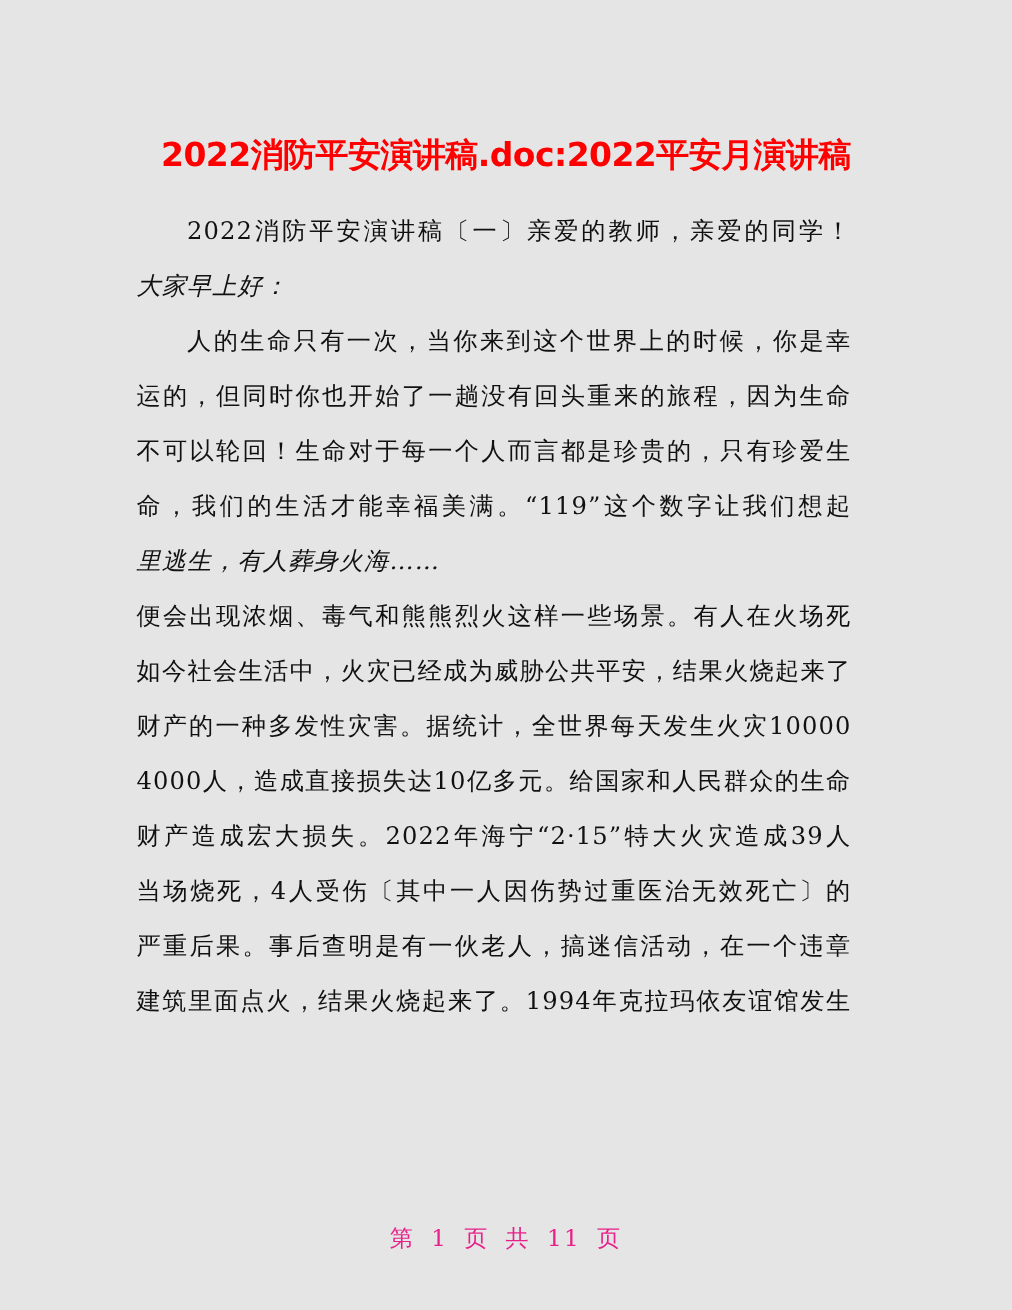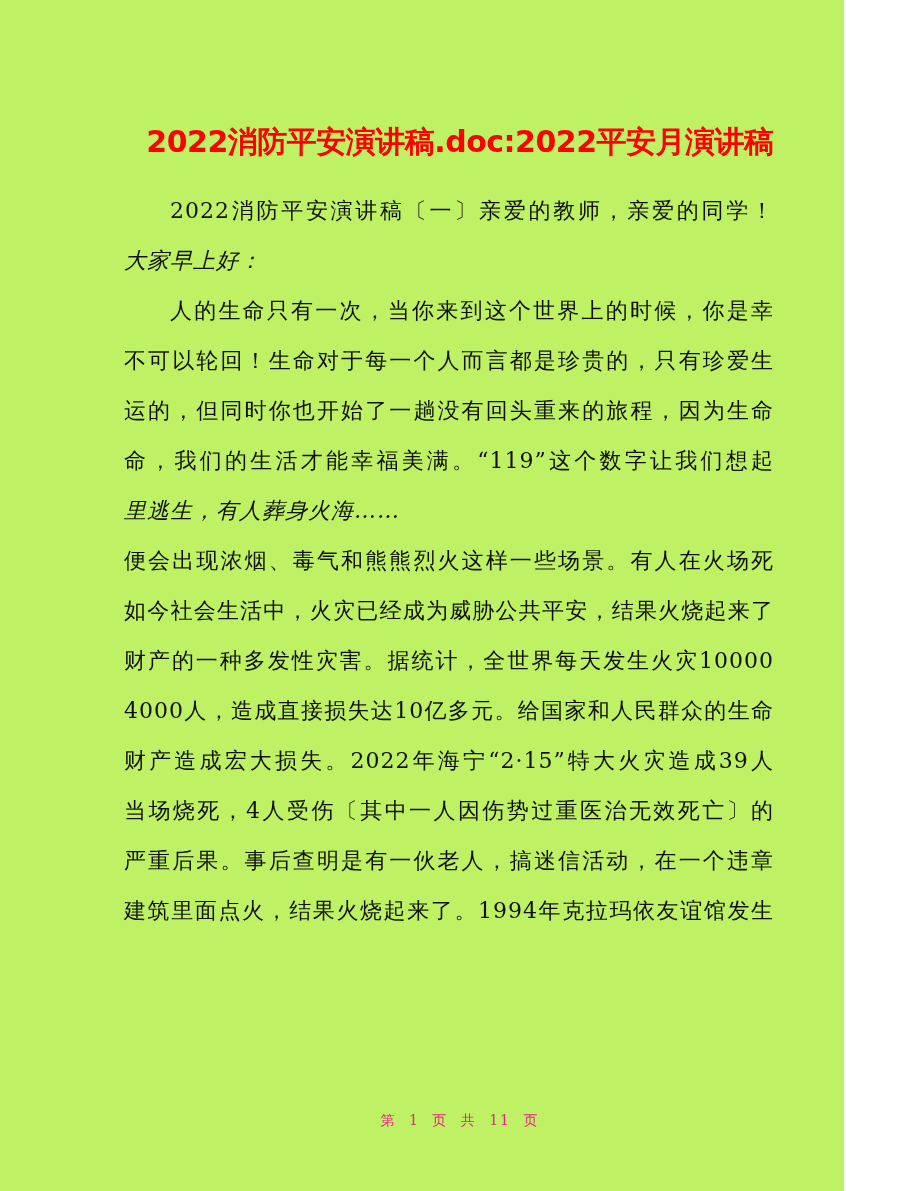--- a/index.html
+++ b/index.html
@@ -1,17 +1,17 @@
 <!DOCTYPE html>
 <html><head>
   <meta charset="utf-8">
   <style>
     html, body { margin: 0; padding: 0; background: #ffffff; }
     body { width: 920px; height: 1191px; position: relative; overflow: hidden; }
-    .page { position: absolute; left: 0; top: 0; width: 844px; height: 1191px; background: #bef264; }
+    .page { position: absolute; left: 0; top: 0; width: 920px; height: 1191px; background: #e5e5e5; }
     .title {
       position: absolute; left: 0; width: 920px; top: 120px;
       text-align: center; color: #ff0000;
       font-family: "DejaVu Sans", "Liberation Sans", sans-serif;
       font-weight: bold; font-size: 30px; line-height: 44px;
       letter-spacing: -0.5px;
     }
     .body-text {
       position: absolute; left: 124px; width: 650px; top: 186px;
       font-family: "DejaVu Serif", "Liberation Serif", serif;
@@ -21,35 +21,35 @@
       height: 50px; line-height: 50px; white-space: nowrap;
       text-align: justify; text-align-last: justify;
       letter-spacing: 1px;
     }
     .line.indent { padding-left: 46px; }
     .line.last { text-align-last: left; font-style: italic; }
     .footer {
       position: absolute; left: 0; width: 920px; top: 1112px;
       text-align: center; color: #e8208a;
       font-family: "DejaVu Serif", "Liberation Serif", serif;
-      font-size: 14px; letter-spacing: 2px; word-spacing: 6px;
+      font-size: 21px; letter-spacing: 2px; word-spacing: 6px;
     }
   </style>
 </head>
 <body>
 
 <div class="page">
   <div class="title">2022消防平安演讲稿.doc:2022平安月演讲稿</div>
 
   <div class="body-text" id="body-lines">
     <div class="line indent">2022消防平安演讲稿〔一〕亲爱的教师，亲爱的同学！</div>
     <div class="line last">大家早上好：</div>
     <div class="line indent">人的生命只有一次，当你来到这个世界上的时候，你是幸</div>
+    <div class="line">运的，但同时你也开始了一趟没有回头重来的旅程，因为生命</div>
     <div class="line">不可以轮回！生命对于每一个人而言都是珍贵的，只有珍爱生</div>
-    <div class="line">运的，但同时你也开始了一趟没有回头重来的旅程，因为生命</div>
     <div class="line">命，我们的生活才能幸福美满。“119”这个数字让我们想起</div>
     <div class="line last">里逃生，有人葬身火海……</div>
     <div class="line">便会出现浓烟、毒气和熊熊烈火这样一些场景。有人在火场死</div>
     <div class="line">如今社会生活中，火灾已经成为威胁公共平安，结果火烧起来了</div>
     <div class="line">财产的一种多发性灾害。据统计，全世界每天发生火灾10000</div>
     <div class="line">4000人，造成直接损失达10亿多元。给国家和人民群众的生命</div>
     <div class="line">财产造成宏大损失。2022年海宁“2·15”特大火灾造成39人</div>
     <div class="line">当场烧死，4人受伤〔其中一人因伤势过重医治无效死亡〕的</div>
     <div class="line">严重后果。事后查明是有一伙老人，搞迷信活动，在一个违章</div>
     <div class="line">建筑里面点火，结果火烧起来了。1994年克拉玛依友谊馆发生</div>

